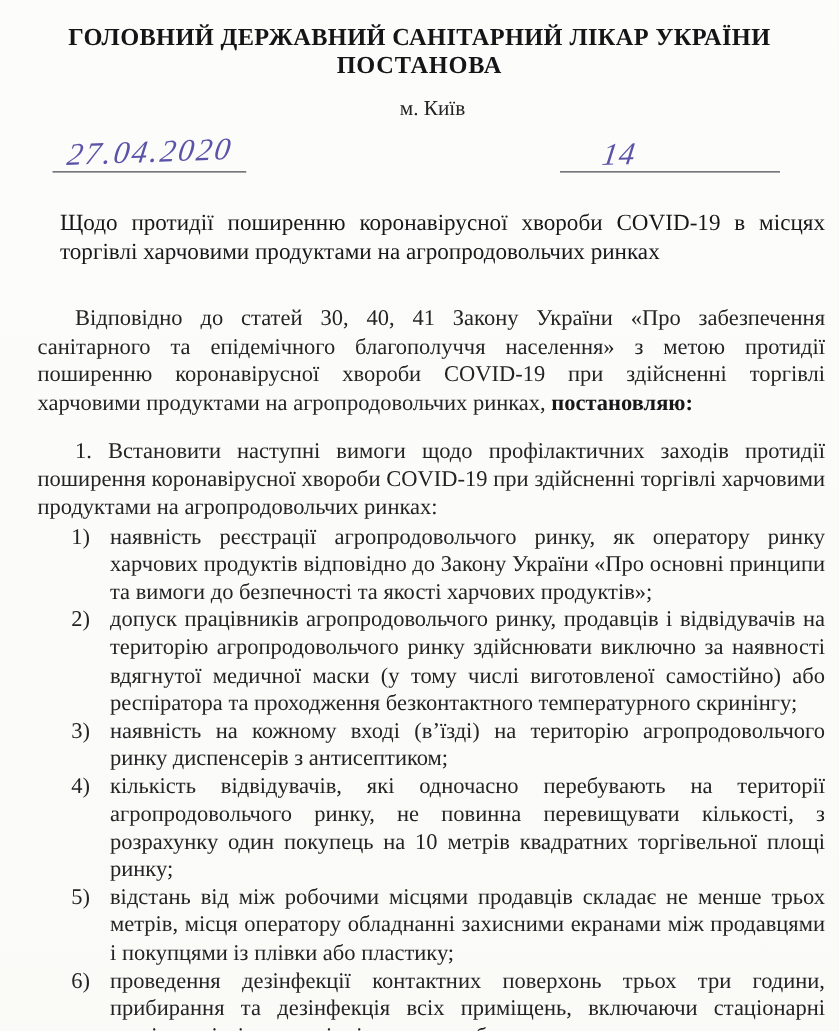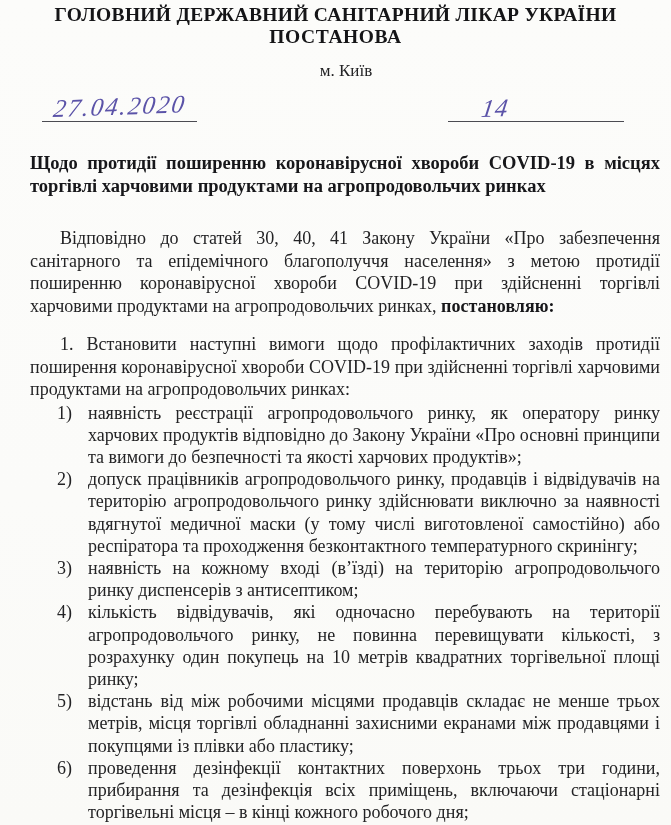--- a/index.html
+++ b/index.html
@@ -5,21 +5,21 @@
   html,body{margin:0;padding:0;}
   body{
     width:671px;height:825px;
     background:#f4f4f2;
     font-family:"Liberation Serif","DejaVu Serif",serif;
   }
   .page{
     position:relative;
     width:671px;height:825px;
     box-sizing:border-box;
-    padding-top:4px;
+    padding-top:20px;
     overflow:hidden;
     background:linear-gradient(180deg,#fcfcfa 0%,#fbfbf9 60%,#fafaf7 100%);
     color:#232325;
   }
   .authority{
     text-align:center;
     font-weight:bold;
     font-size:19.5px;
     line-height:22px;
     letter-spacing:.3px;
@@ -59,22 +59,22 @@
     color:#5b53a8;
     font-size:25px;
     line-height:25px;
     white-space:nowrap;
     transform:rotate(-2deg) skewX(-10deg);
     transform-origin:left bottom;
   }
   .date-hw{left:10px;letter-spacing:2px;}
   .num-hw{left:32px;letter-spacing:1px;}
   .subject{
-    margin:30px 11px 0 30px;
-    font-weight:bold;
+    margin:30px 11px 0 48px;
+    font-weight:normal;
     font-size:18.5px;
     line-height:23px;
     text-align:justify;
     color:#17171a;
   }
   .para{
     margin:16px 11px 0 30px;
     font-size:18px;
     line-height:22.5px;
     text-align:justify;
@@ -138,21 +138,21 @@
       <span class="req-text">наявність на кожному вході (в’їзді) на територію агропродовольчого ринку диспенсерів з антисептиком;</span>
     </div>
 
     <div class="req-item">
       <span class="req-num">4)</span>
       <span class="req-text">кількість відвідувачів, які одночасно перебувають на території агропродовольчого ринку, не повинна перевищувати кількості, з розрахунку один покупець на 10 метрів квадратних торгівельної площі ринку;</span>
     </div>
 
     <div class="req-item">
       <span class="req-num">5)</span>
-      <span class="req-text">відстань від між робочими місцями продавців складає не менше трьох метрів, місця торгівлі обладнанні захисними екранами між продавцями і покупцями із плівки або пластику;</span>
+      <span class="req-text">відстань від між робочими місцями продавців складає не менше трьох метрів, місця оператору обладнанні захисними екранами між продавцями і покупцями із плівки або пластику;</span>
     </div>
 
     <div class="req-item">
       <span class="req-num">6)</span>
       <span class="req-text">проведення дезінфекції контактних поверхонь трьох три години, прибирання та дезінфекція всіх приміщень, включаючи стаціонарні торгівельні місця – в кінці кожного робочого дня;</span>
     </div>
 
   </div>
 
 </div>

